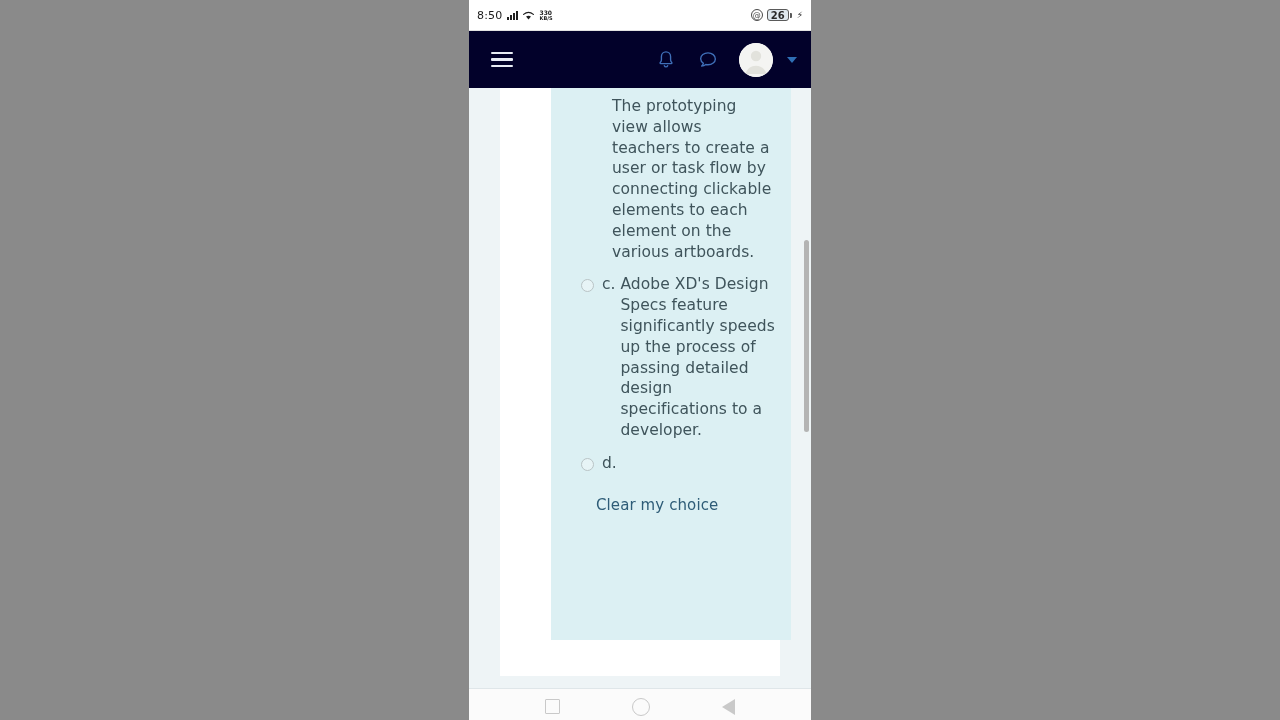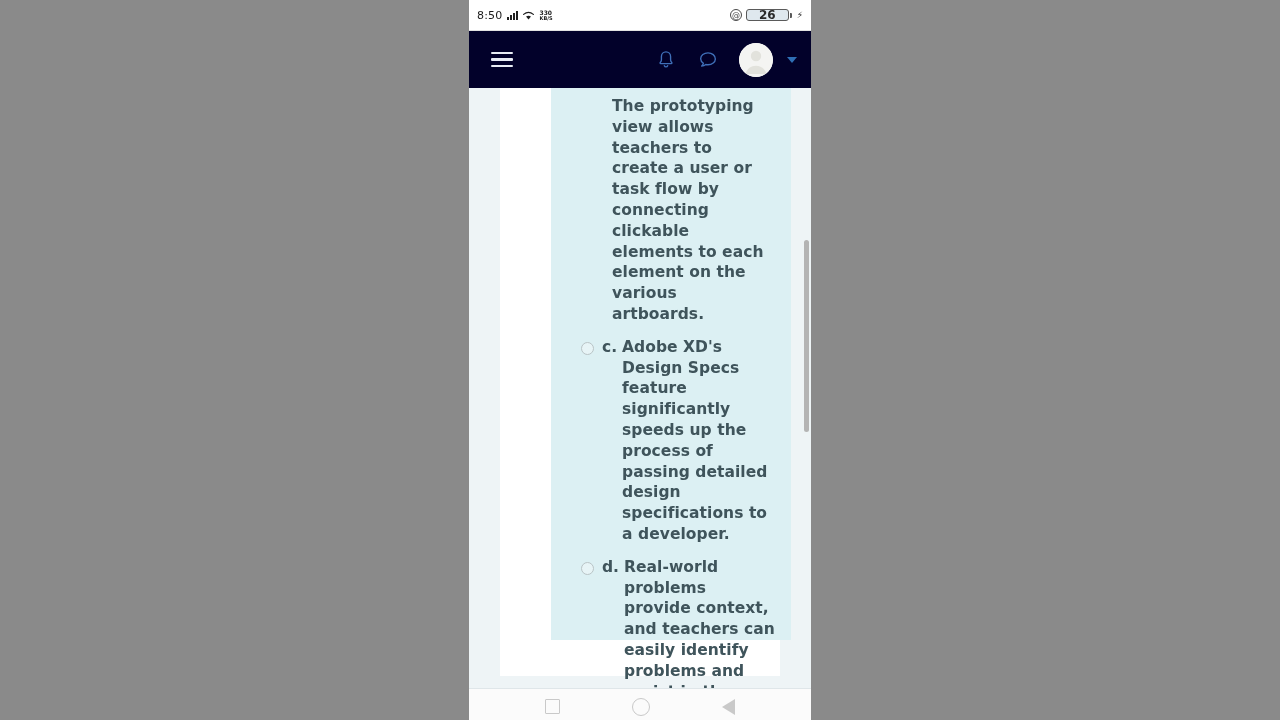--- a/index.html
+++ b/index.html
@@ -109,26 +109,26 @@
     align-items: center;
   }
   .batt-body {
     min-width: 22px;
     height: 12px;
     border: 1.2px solid #5a5a5a;
     border-radius: 3px;
     display: inline-flex;
     align-items: center;
     justify-content: center;
-    font-size: 12px;
+    font-size: 10px;
     color: #2a2a2a;
     font-weight: 600;
     background: #dfe8ee;
     box-sizing: border-box;
-    padding: 0 12px;
+    padding: 0 2px;
   }
   .batt-cap {
     width: 2px; height: 5px;
     background: #5a5a5a;
     border-radius: 0 1px 1px 0;
     margin-left: 1px;
   }
   .bolt { font-size: 9px; color: #2a2a2a; margin-left: 1px; }
 
   
@@ -179,21 +179,20 @@
     cursor: pointer;
     margin-left: -6px;
   }
 
   
   .content {
     position: relative;
     height: 601px;
     background: #eef4f6;
     overflow: hidden;
-    font-weight: bold;
   }
   .page-card {
     position: absolute;
     left: 31px;
     top: 0;
     width: 280px;
     height: 588px;
     background: #ffffff;
   }
   .qbox {
@@ -382,21 +381,20 @@
 
           <div class="option">
             <span class="radio"></span>
             <span class="opt-letter">c.</span>
             <span class="opt-text">Adobe XD's Design Specs feature significantly speeds up the process of passing detailed design specifications to a developer.</span>
           </div>
 
           <div class="option">
             <span class="radio"></span>
             <span class="opt-letter">d.</span>
-            <span class="opt-text">Real-world problems provide context, and teachers can easily identify problems and assist in the design of digital solutions through an iterative design process.</span>
           </div>
 
           <div class="clear-choice">Clear my choice</div>
 
         </div>
       </div>
 
       <div class="scroll-track">
         <div class="scroll-thumb"></div>
       </div>

